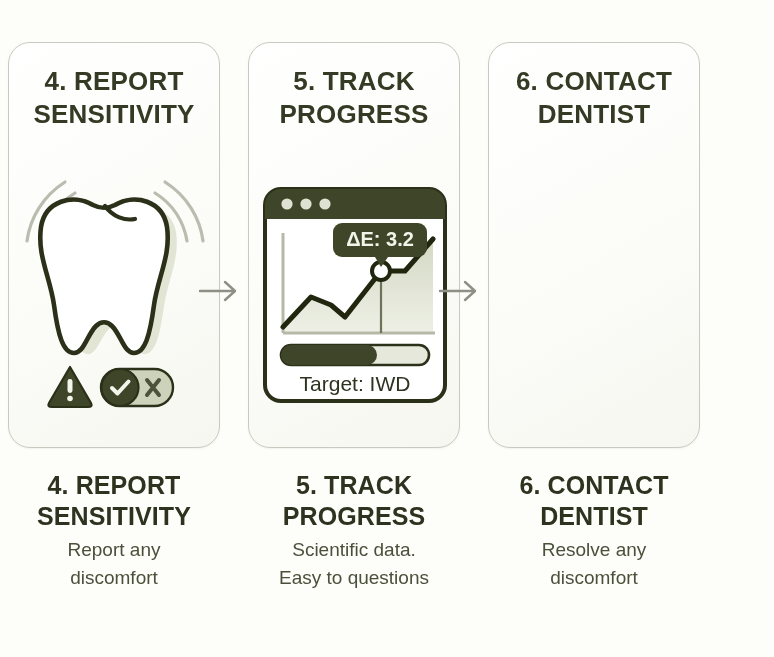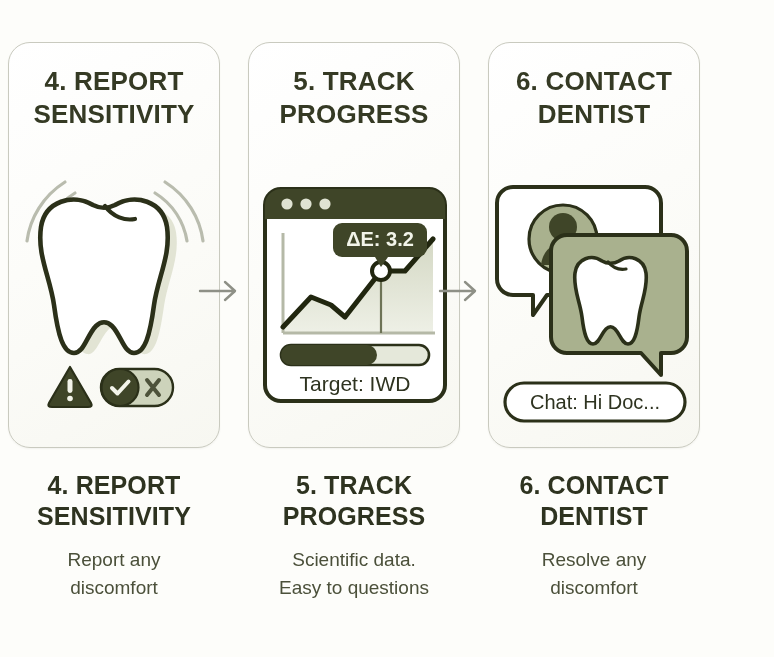--- a/index.html
+++ b/index.html
@@ -92,21 +92,21 @@
 
   .caption-title {
     font-size: 25px;
     line-height: 31px;
     font-weight: 700;
     color: #2e3320;
     white-space: pre-line;
     letter-spacing: 0.1px;
   }
   .caption-desc {
-    margin-top: 14px;
+    margin-top: 4px;
     font-size: 19px;
     line-height: 28px;
     font-weight: 400;
     color: #4b503a;
     white-space: pre-line;
   }
 
   svg { display: block; overflow: visible; }
 </style>
 </head>
@@ -203,48 +203,20 @@
           <rect x="32" y="184" width="96" height="20" rx="10" fill="#3f4528"></rect>
         </g>
         <text x="106" y="230" text-anchor="middle" font-family="Liberation Sans, sans-serif" font-size="21" font-weight="500" fill="#2e3320">Target: IWD</text>
       </svg>
     </div>
   </div>
 
   <div class="step-card last">
     <div class="card-title">6. CONTACT
 DENTIST</div>
-    <div class="card-art">
-      <svg viewBox="0 0 212 288" width="212" height="288">
-
-        <g>
-          <path d="M24 26 L156 26 A16 16 0 0 1 172 42 L172 118 A16 16 0 0 1 156 134
-                   L58 134 L44 154 L44 134 L24 134 A16 16 0 0 1 8 118 L8 42 A16 16 0 0 1 24 26 Z" fill="#ffffff" stroke="#2b3019" stroke-width="4" stroke-linejoin="round"></path>
-          <g>
-            <circle cx="74" cy="78" r="34" fill="#a9b18e" stroke="#2b3019" stroke-width="3.2"></circle>
-            <circle cx="74" cy="66" r="14" fill="#3f4528"></circle>
-            <path d="M52 104 C54 88 65 82 74 82 C83 82 94 88 96 104 Z" fill="#3f4528"></path>
-          </g>
-        </g>
-
-        <g>
-          <path d="M78 74 L182 74 A16 16 0 0 1 198 90 L198 176 A16 16 0 0 1 182 192
-                   L172 192 L172 214 L152 192 L78 192 A16 16 0 0 1 62 176 L62 90 A16 16 0 0 1 78 74 Z" fill="#a9b18e" stroke="#2b3019" stroke-width="4" stroke-linejoin="round"></path>
-          <path d="M130 100 C140 93 155 97 157 112 C159 128 152 140 150 156 C148 173 145 183 139 183
-                   C133 183 131 173 126 168 C123 165 120 165 117 168 C112 173 110 183 104 183
-                   C98 183 95 173 93 156 C91 140 84 128 86 112 C88 97 103 93 113 100 C118 103 125 103 130 100 Z" fill="#ffffff" stroke="#2b3019" stroke-width="3.6" stroke-linejoin="round"></path>
-          <path d="M119 101 C124 107 131 109 137 108" fill="none" stroke="#2b3019" stroke-width="3.2" stroke-linecap="round"></path>
-        </g>
-
-        <g>
-          <rect x="16" y="222" width="180" height="38" rx="19" fill="#ffffff" stroke="#2b3019" stroke-width="3.2"></rect>
-          <text x="106" y="248" text-anchor="middle" font-family="Liberation Sans, sans-serif" font-size="20" font-weight="500" fill="#2e3320">Chat: Hi Doc...</text>
-        </g>
-      </svg>
-    </div>
   </div>
 </div>
 
 <div class="arrow a1">
   <svg viewBox="0 0 46 24" width="46" height="24">
     <path d="M2 12 L36 12 M27 3 L37 12 L27 21" fill="none" stroke="#8e9086" stroke-width="2.4" stroke-linecap="round" stroke-linejoin="round"></path>
   </svg>
 </div>
 <div class="arrow a2">
   <svg viewBox="0 0 46 24" width="46" height="24">

